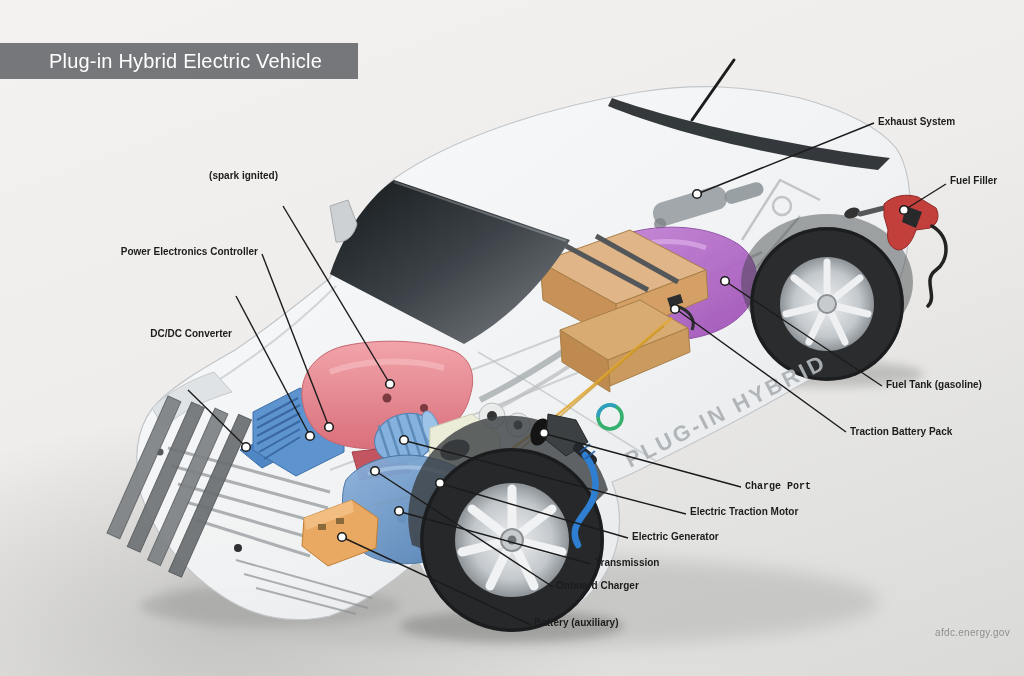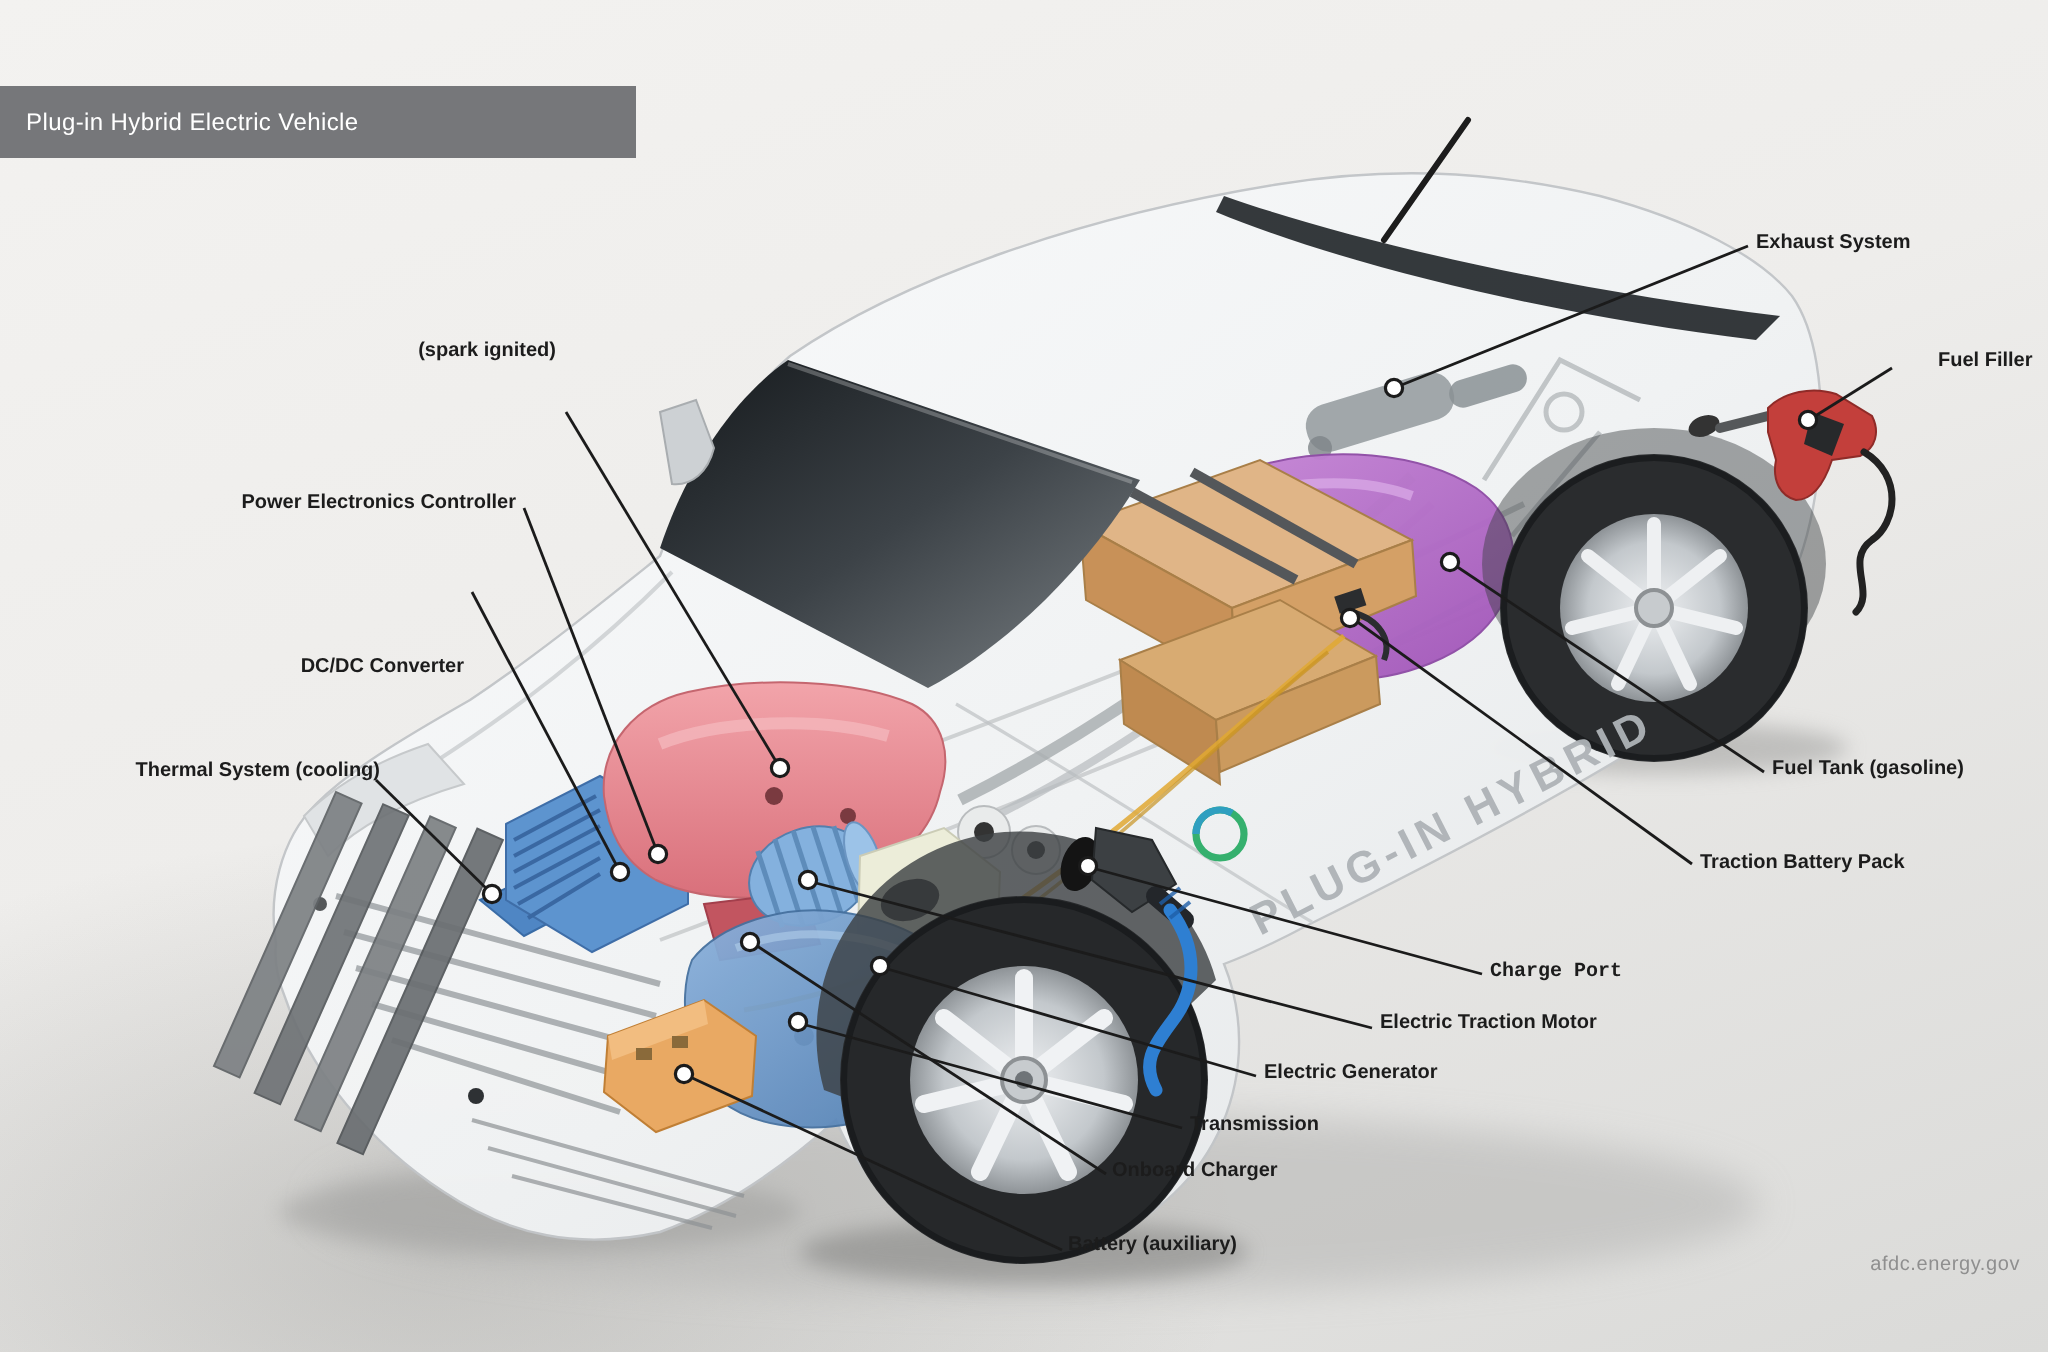--- a/index.html
+++ b/index.html
@@ -6,23 +6,23 @@
   #stage{
     position:relative;width:1024px;height:676px;overflow:hidden;
     font-family:"Liberation Sans",sans-serif;
     background:linear-gradient(160deg,#f3f2f0 0%,#eeedeb 45%,#dadad8 100%);
   }
   #floor-dark{
     position:absolute;left:-180px;bottom:-160px;width:800px;height:420px;
     background:radial-gradient(closest-side,rgba(120,120,116,.30),rgba(120,120,116,0));
   }
   #banner{
-    position:absolute;left:0;top:43px;width:318px;height:36px;line-height:36px;
-    background:#76777a;color:#fff;font-size:12px;padding-left:13px;
-    box-sizing:border-box;letter-spacing:.2px;
+    position:absolute;left:0;top:43px;width:358px;height:36px;line-height:36px;
+    background:#76777a;color:#fff;font-size:20px;padding-left:13px;
+    box-sizing:border-box;letter-spacing:.2px;text-align:center;
   }
   .lbl{
     position:absolute;color:#1c1c1c;font-size:10px;font-weight:600;
     white-space:nowrap;line-height:1.4;
   }
   .lbl.r{text-align:right;}
   #credit{
     position:absolute;right:14px;top:627px;font-size:10px;color:#8f8f8f;letter-spacing:.3px;
   }
   svg{position:absolute;left:0;top:0;}
@@ -337,23 +337,22 @@
     </g>
   </svg>
 
   <div id="banner">Plug-in Hybrid Electric Vehicle</div>
 
   <div class="lbl r" style="right:746px;top:169px;">
     <div>(spark ignited)</div>
   </div>
   <div class="lbl r" style="right:766px;top:245px;">Power Electronics Controller</div>
   <div class="lbl r" style="right:792px;top:287px;margin-top:40px;">DC/DC Converter</div>
-  <div class="lbl r" style="right:834px;top:379px;">Thermal System (cooling)</div>
   <div class="lbl" style="left:878px;top:115px;">Exhaust System</div>
-  <div class="lbl" style="left:950px;top:174px;margin-left:19px;">Fuel Filler</div>
+  <div class="lbl" style="left:950px;top:174px;">Fuel Filler</div>
   <div class="lbl" style="left:886px;top:378px;">Fuel Tank (gasoline)</div>
   <div class="lbl" style="left:850px;top:425px;">Traction Battery Pack</div>
   <div class="lbl" style="left:745px;top:480px;font-family:Liberation Mono, monospace;">Charge Port</div>
   <div class="lbl" style="left:690px;top:505px;">Electric Traction Motor</div>
   <div class="lbl" style="left:632px;top:530px;">Electric Generator</div>
   <div class="lbl" style="left:595px;top:556px;">Transmission</div>
   <div class="lbl" style="left:556px;top:579px;">Onboard Charger</div>
   <div class="lbl" style="left:534px;top:616px;">Battery (auxiliary)</div>
 
   <div id="credit">afdc.energy.gov</div>

